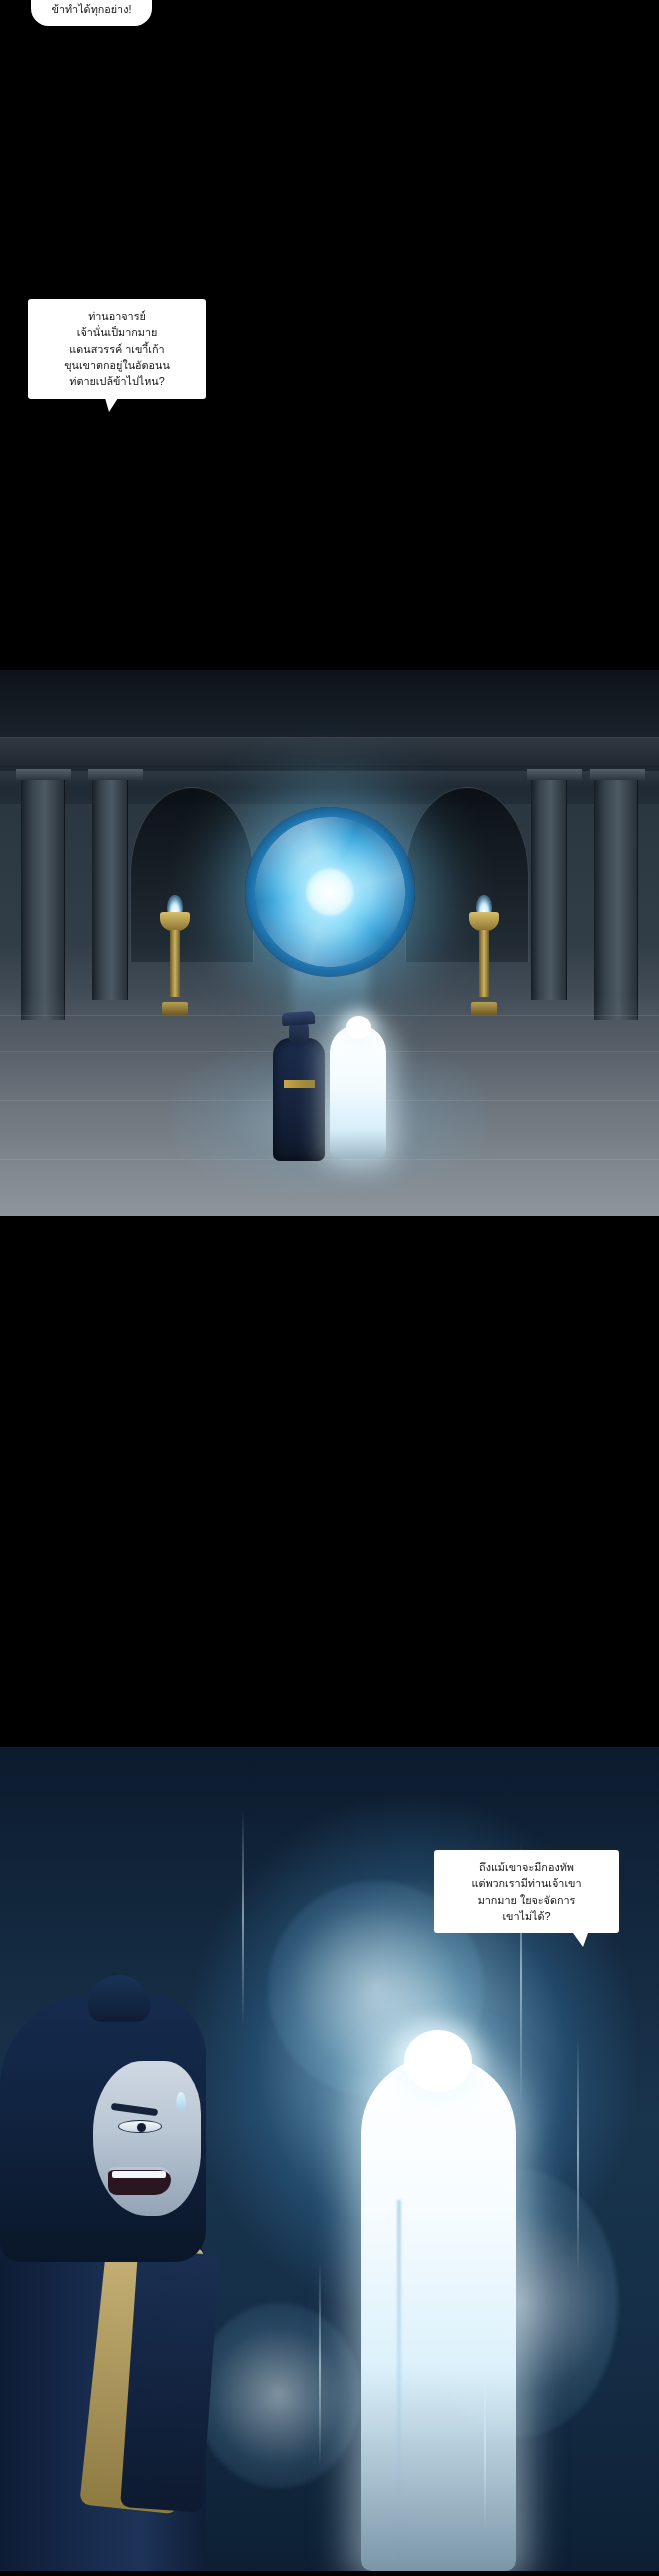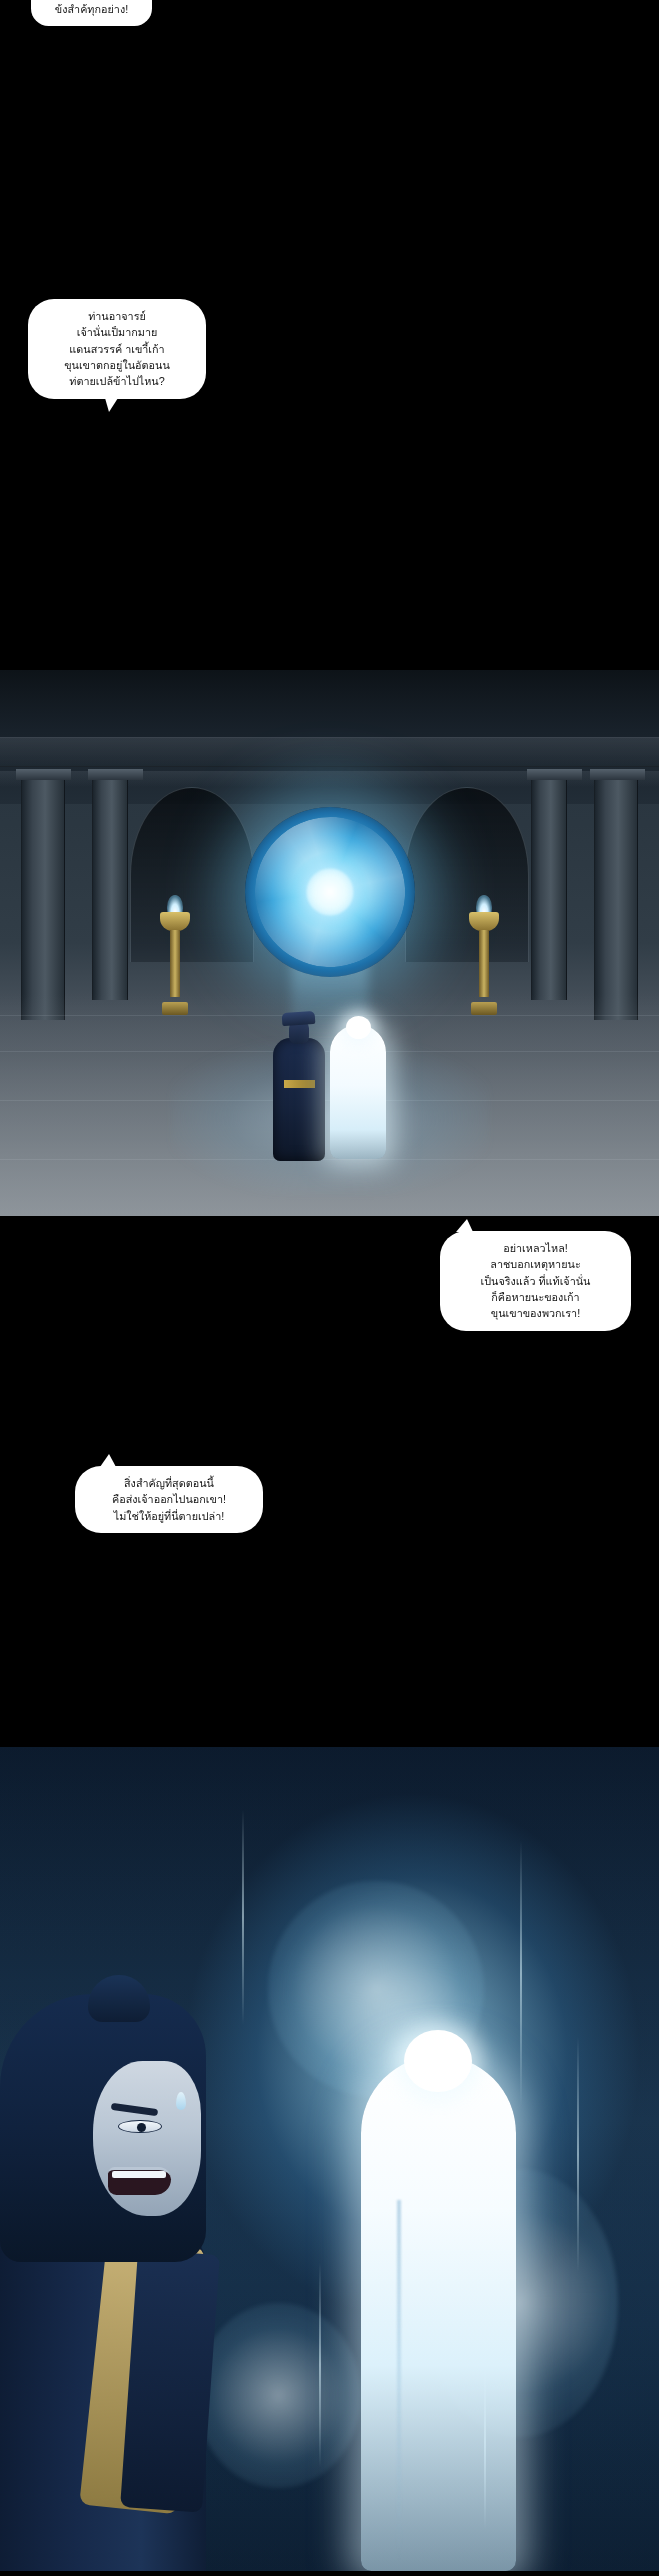--- a/index.html
+++ b/index.html
@@ -294,21 +294,21 @@
 
   
   .bubble {
     position: absolute;
     background: #fff;
     color: #111;
     text-align: center;
     font-size: 10.8px;
     line-height: 1.5;
     padding: 9.3px 13.4px;
-    border-radius: 26px;
+    border-radius: 3px;
     z-index: 40;
   }
   .bubble .line { display: block; white-space: nowrap; }
   .bubble .tail {
     position: absolute;
     width: 0; height: 0;
     border-style: solid;
   }
 
   
@@ -433,43 +433,36 @@
       <div class="cu-eye"></div>
       <div class="cu-sweat"></div>
       <div class="cu-mouth"></div>
     </div>
   </div>
 
   <div class="panel" id="panel-6"></div>
 
   <div class="bubble" id="bubble-1">
 
-    <span class="line">ข้งสำค้ทุกอย่าง!</span>
+    <span class="line">ข้าทำได้ทุกอย่าง!</span>
   </div>
 
   <div class="bubble" id="bubble-2">
     <span class="tail"></span>
     <span class="line">ท่านอาจารย์</span>
     <span class="line">เจ้านั่นเป็มากมาย</span>
     <span class="line">แดนสวรรค์ าเขาี้เก้า</span>
     <span class="line">ขุนเขาตกอยู่ในอัตอนน</span>
     <span class="line">ท่ตายเปล้ข้าไปไหน?</span>
   </div>
 
-  <div class="bubble" id="bubble-3">
+
+
+  <div class="bubble" id="bubble-5">
     <span class="tail"></span>
-    <span class="line">อย่าเหลวไหล!</span>
-    <span class="line">ลาชบอกเหตุหายนะ</span>
-    <span class="line">เป็นจริงแล้ว ที่แท้เจ้านั่น</span>
-    <span class="line">ก็คือหายนะของเก้า</span>
-    <span class="line">ขุนเขาของพวกเรา!</span>
+    <span class="line">ถึงแม้เขาจะมีกองทัพ</span>
+    <span class="line">แต่พวกเรามีท่านเจ้าเขา</span>
+    <span class="line">มากมาย ใยจะจัดการ</span>
+    <span class="line">เขาไม่ได้?</span>
   </div>
 
-  <div class="bubble" id="bubble-4">
-    <span class="tail"></span>
-    <span class="line">สิ่งสำคัญที่สุดตอนนี้</span>
-    <span class="line">คือส่งเจ้าออกไปนอกเขา!</span>
-    <span class="line">ไม่ใช่ให้อยู่ที่นี่ตายเปล่า!</span>
-  </div>
-
-
 </div>
 
 
 </body></html>

